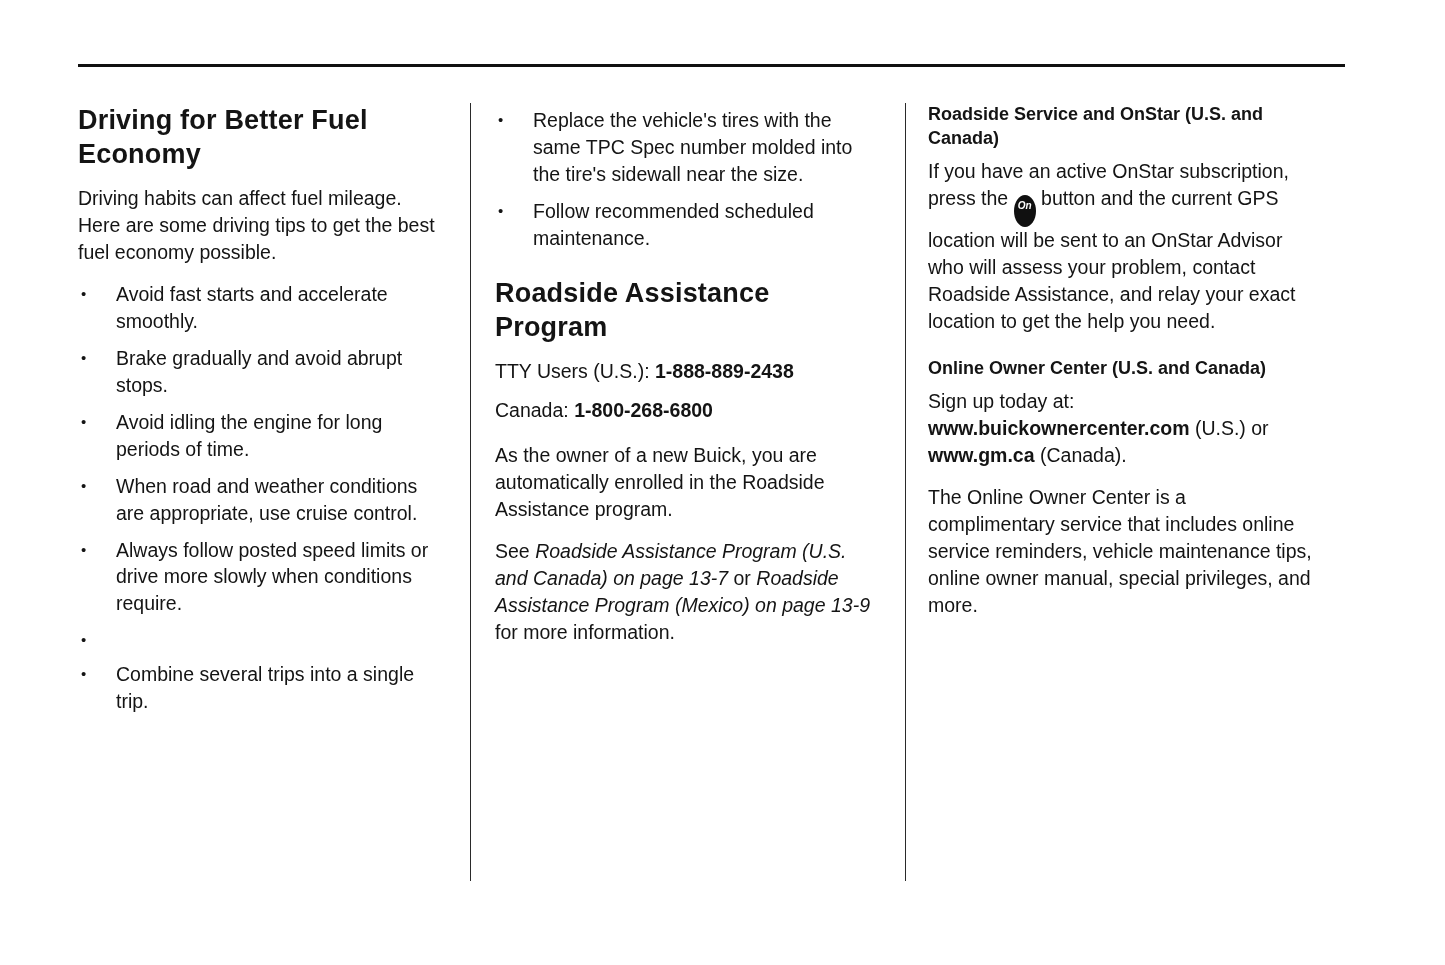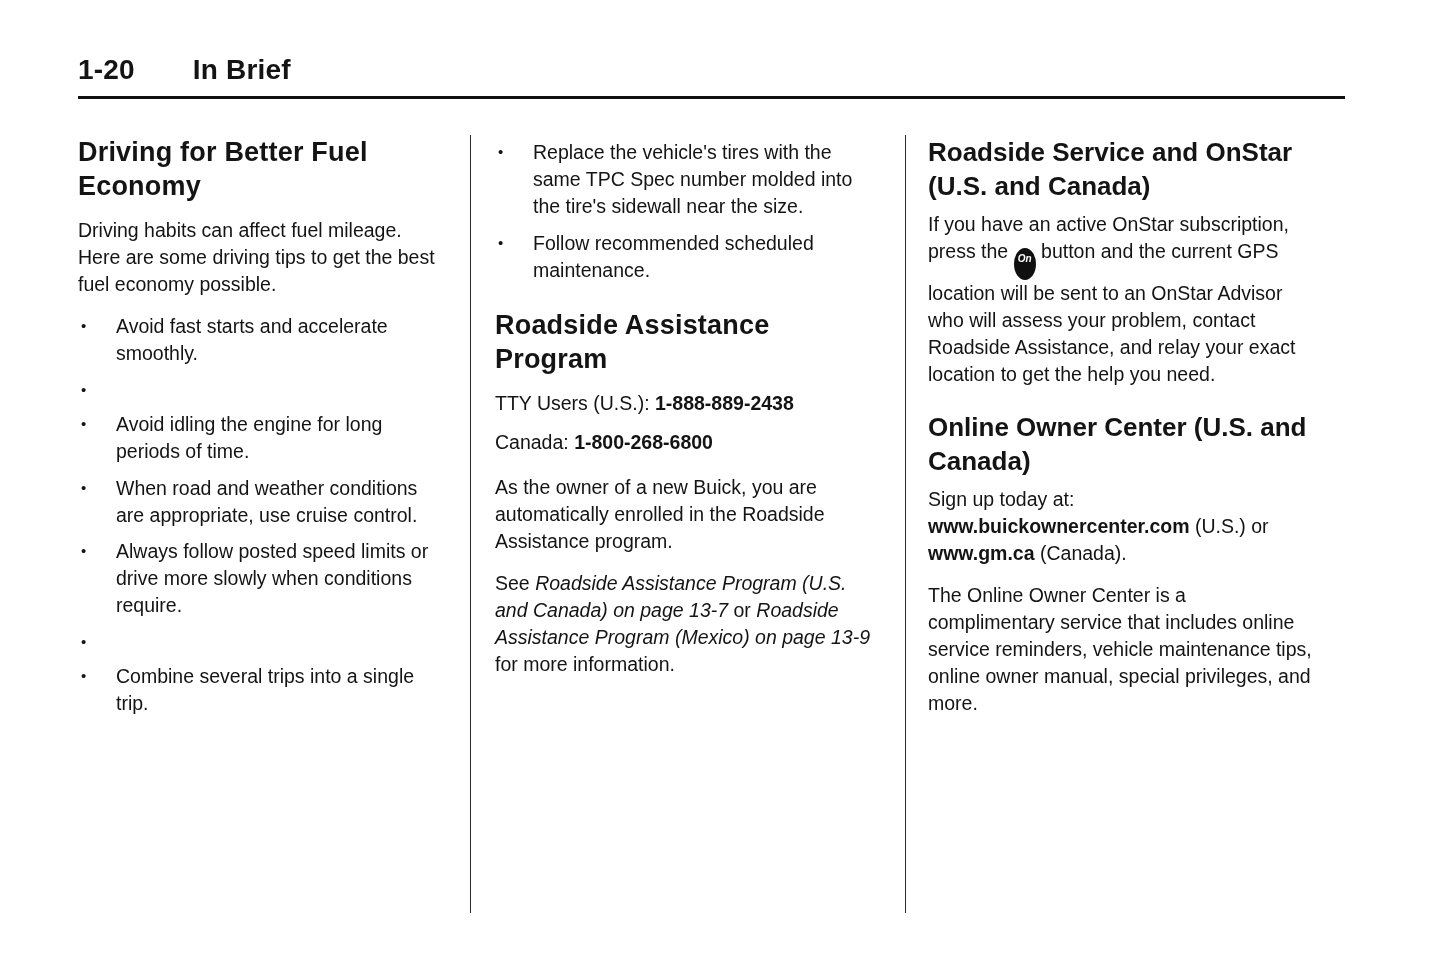--- a/index.html
+++ b/index.html
@@ -39,57 +39,54 @@
   .bullet-marker {
     flex: none; width: 38px; padding-left: 3px;
     font-size: 15px; padding-top: 3px;
   }
   .phone-line { margin-bottom: 12px; }
   .phone-number { font-weight: bold; }
   .italic { font-style: italic; }
   .bold { font-weight: bold; }
 
   h3.sub-heading {
-    font-size: 26px; line-height: 1.32; font-weight: bold;
+    font-size: 18px; line-height: 1.32; font-weight: bold;
     margin-bottom: 7px;
   }
   .subsection { margin-bottom: 10px; }
   .onstar-icon {
     display: inline-block; width: 22px; height: 32px;
     border-radius: 50%; background: #101010; color: #ffffff;
     font-size: 10px; font-style: italic; font-weight: bold;
     text-align: center; line-height: 21px;
     vertical-align: -4px;
   }
   .col-2 .section-heading { margin-top: 24px; }
   .col-3 .sub-heading.second { margin-top: 22px; }
 </style>
 </head>
 <body>
 
 <div class="page">
 
-  <div class="header-row">
-    <span>1-20</span>
-    <span>In Brief</span>
-  </div>
   <div class="head-rule"></div>
 
   <div class="cols">
 
     <div class="col col-1">
       <h2 class="section-heading">Driving for Better Fuel Economy</h2>
       <p>Driving habits can affect fuel mileage. Here are some driving tips to get the best fuel economy possible.</p>
       <ul class="bullets">
         <li>
           <span class="bullet-marker">•</span>
           <span>Avoid fast starts and accelerate smoothly.</span>
         </li>
         <li>
           <span class="bullet-marker">•</span>
+          <span>Brake gradually and avoid abrupt stops.</span>
         </li>
         <li>
           <span class="bullet-marker">•</span>
           <span>Avoid idling the engine for long periods of time.</span>
         </li>
         <li>
           <span class="bullet-marker">•</span>
           <span>When road and weather conditions are appropriate, use cruise control.</span>
         </li>
         <li>

